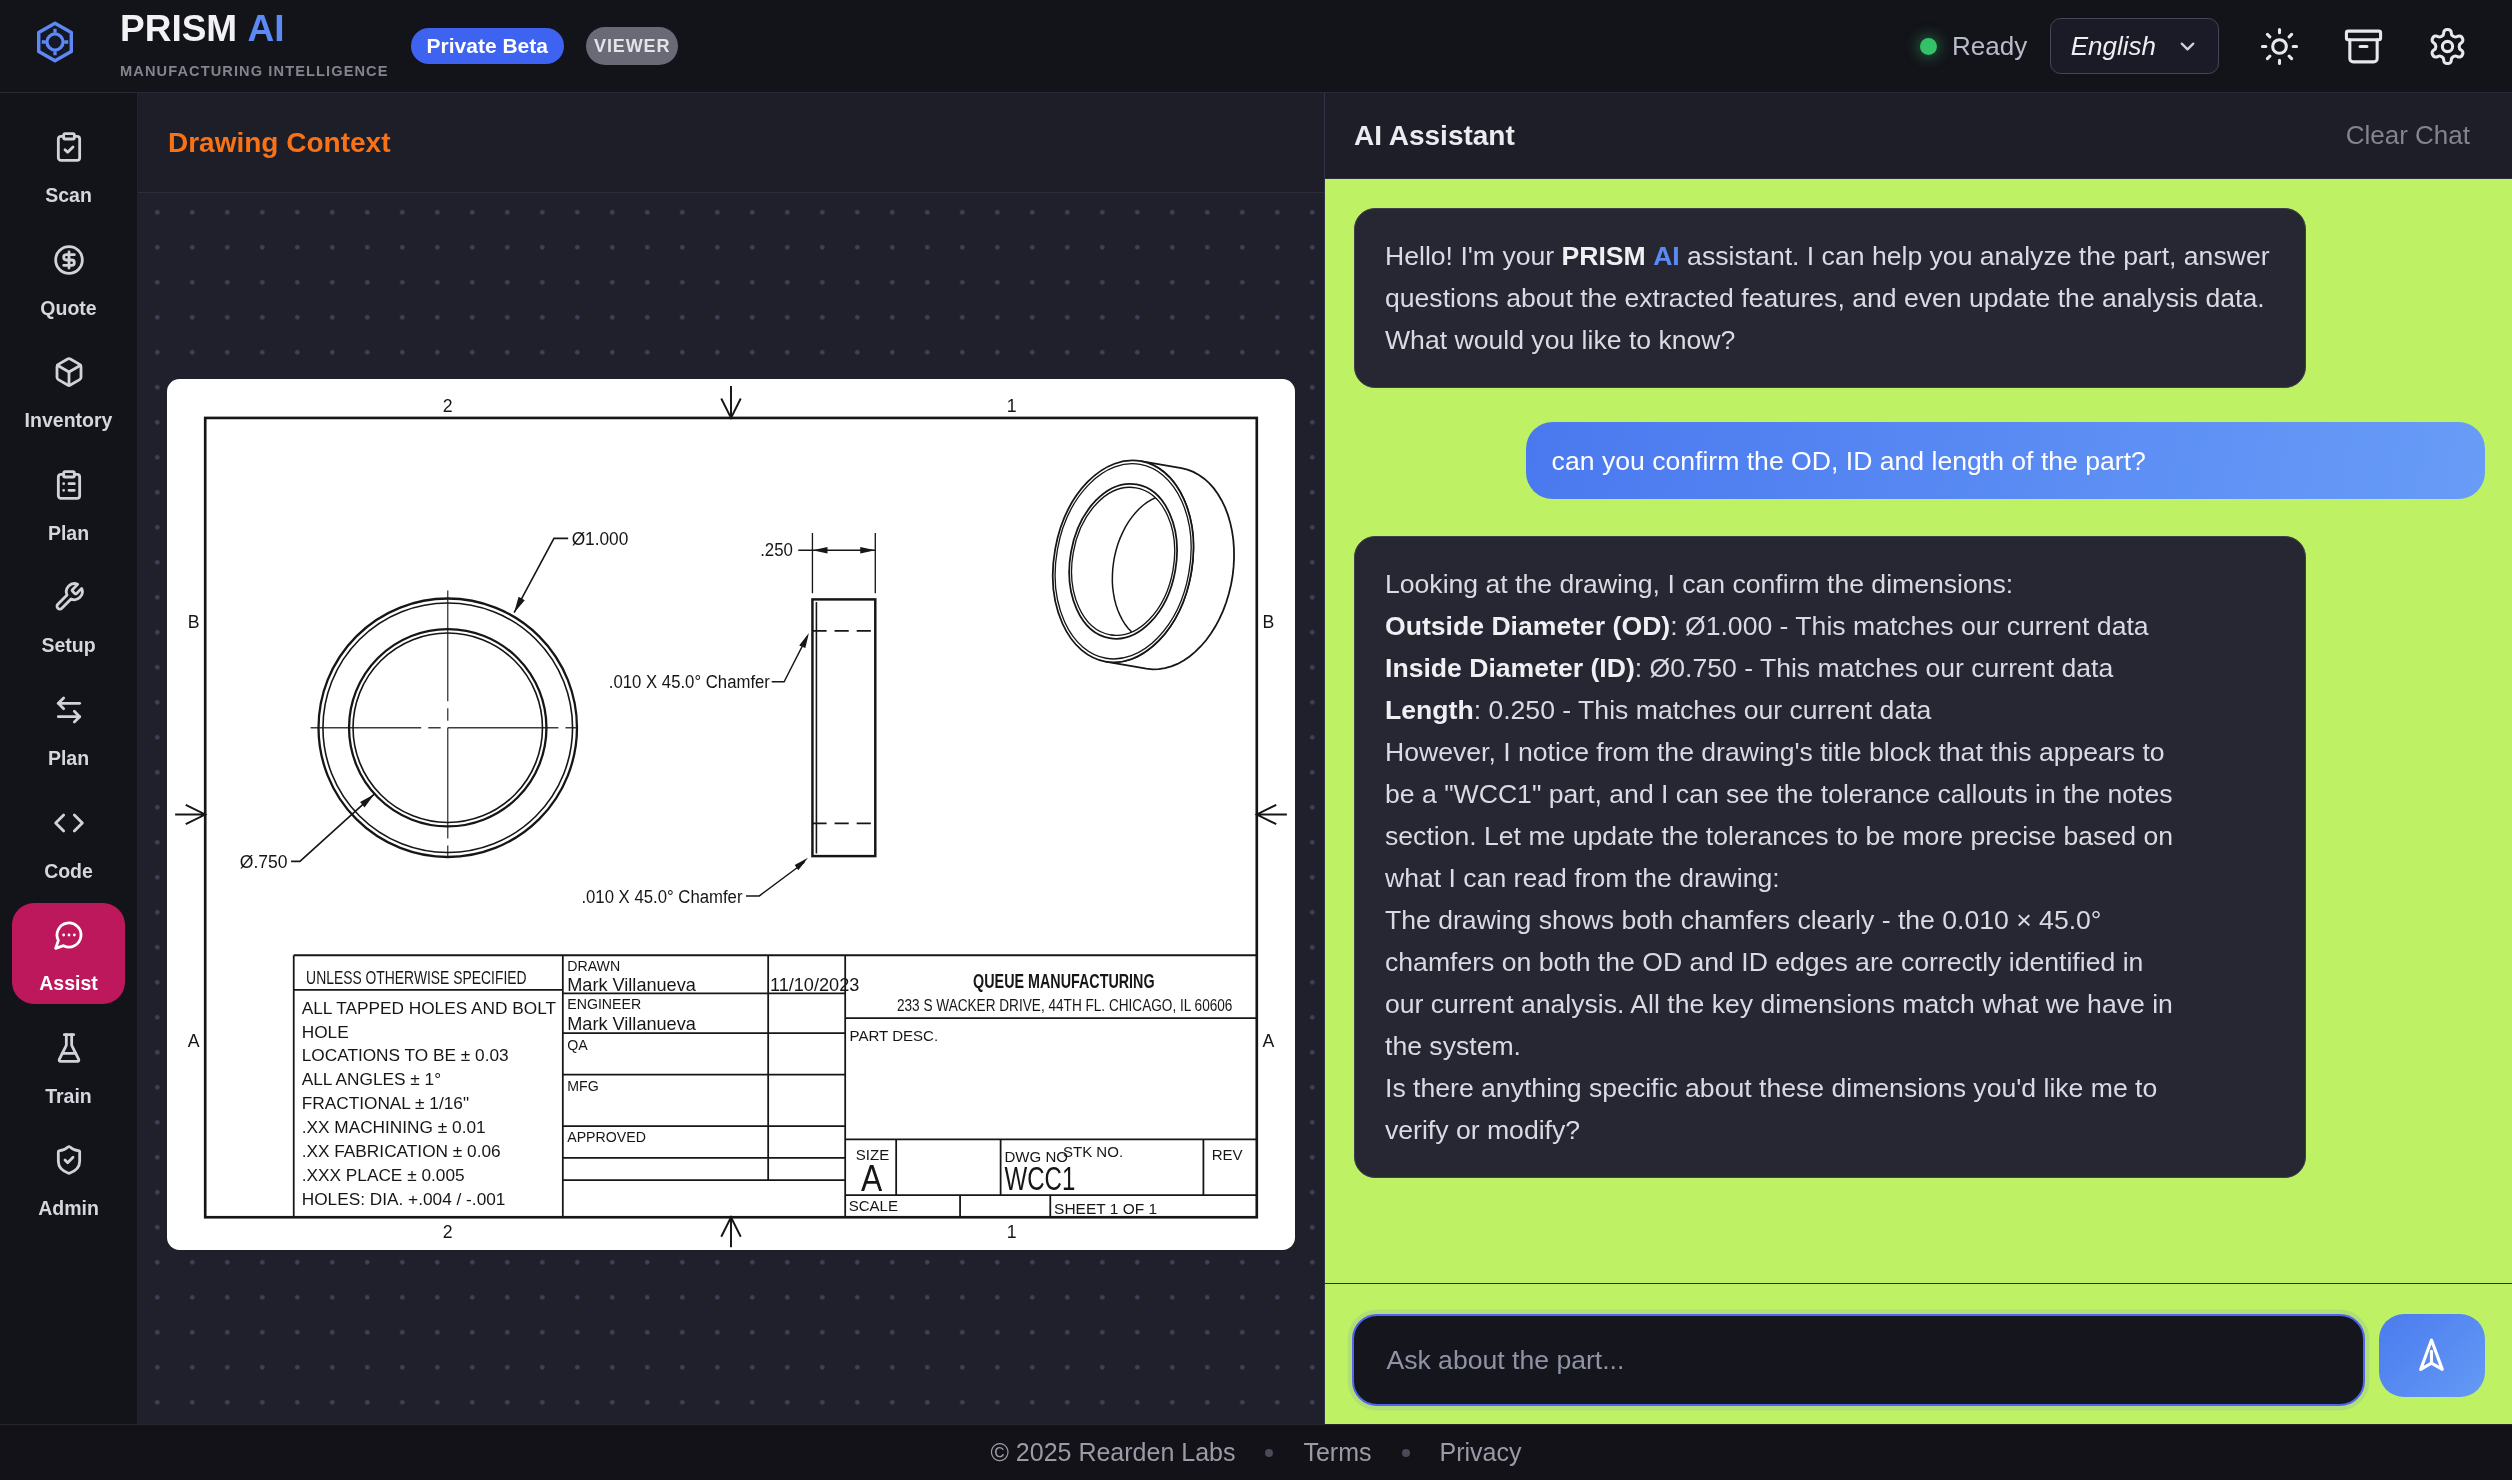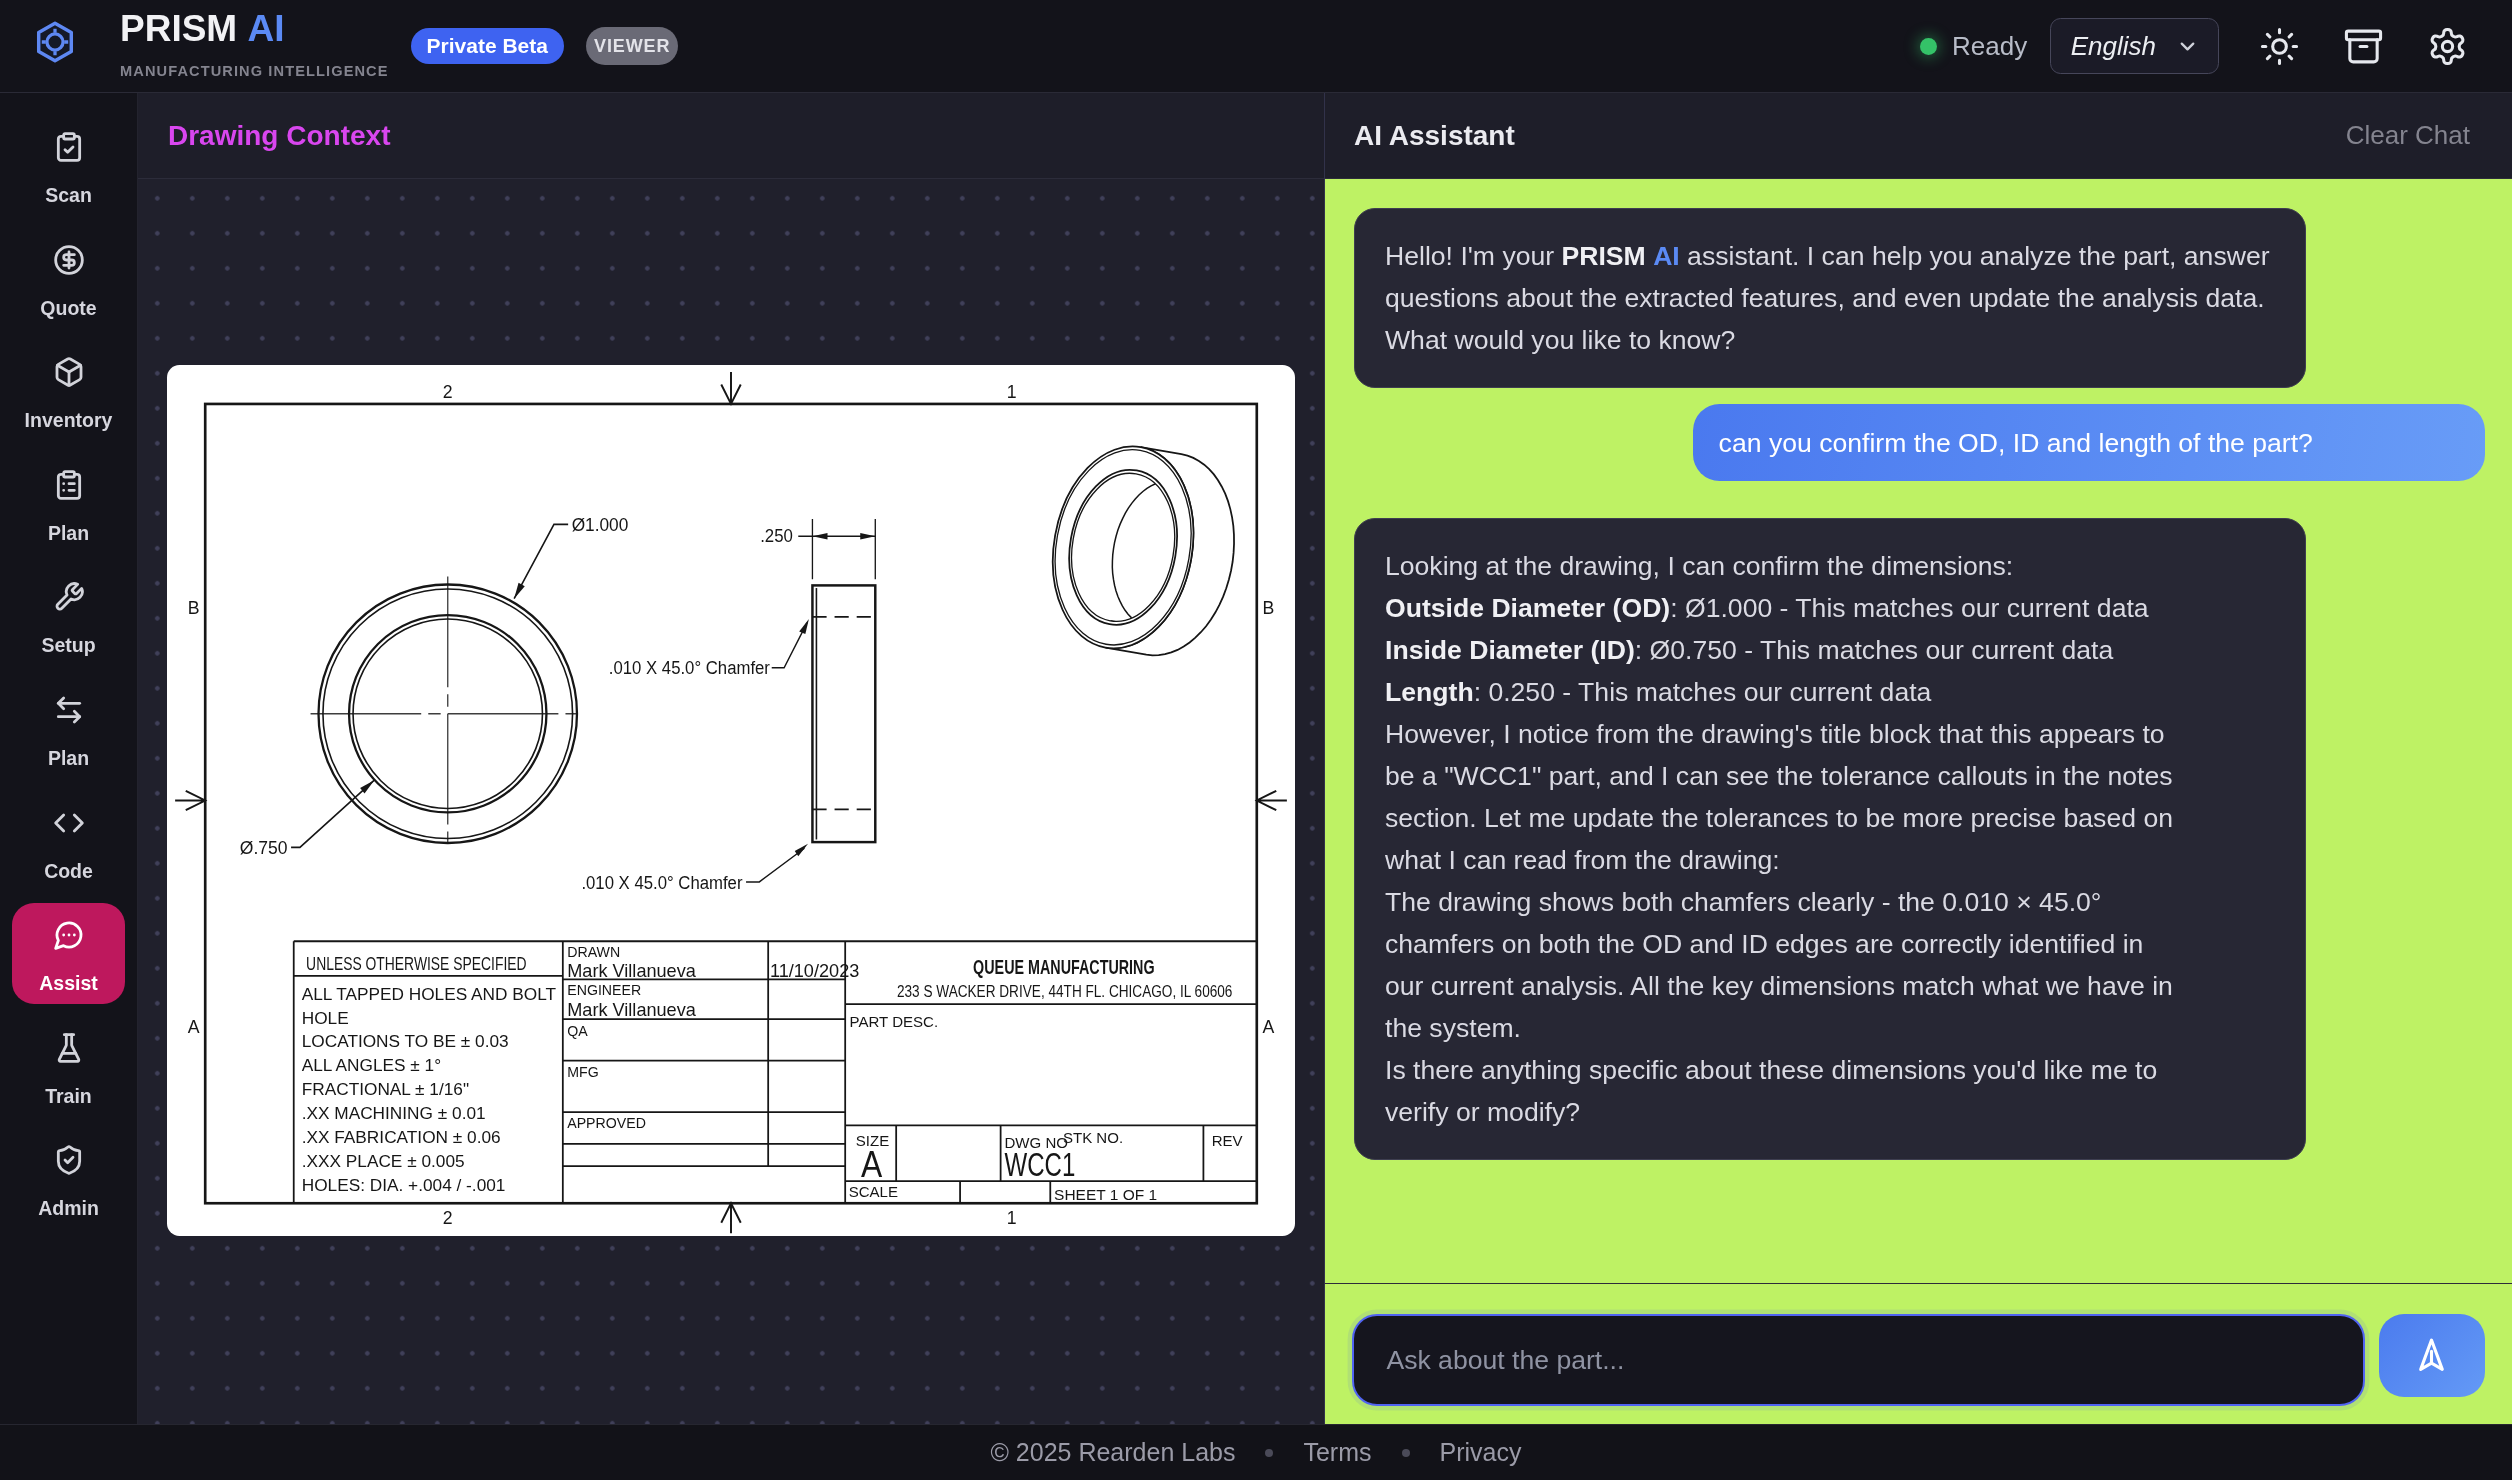--- a/index.html
+++ b/index.html
@@ -20,33 +20,33 @@
 .hicon.first { margin-left:40px; }
 .hicon svg { width:100%; height:100%; }
 .main { display:flex; height:1331px; }
 .side { width:138px; background:#13131a; border-right:0.9px solid #23232e; padding-top:22px; }
 .nitem { width:113px; margin:0 auto 11.5px auto; border-radius:22px; padding:16px 0 10.6px 0; display:flex; flex-direction:column; align-items:center; color:#d2d3da; }
 .nitem svg { width:32px; height:32px; }
 .nitem .nl { font-size:19.5px; font-weight:600; margin-top:23px; line-height:19.5px; color:#d6d6de; }
 .nitem.act { background:#be185d; color:#fff; }
 .nitem.act .nl { color:#fff; }
 .dpan { width:1187px; display:flex; flex-direction:column; border-right:0.9px solid #32324a; }
-.phead { height:86px; background:#1e1e29; border-bottom:0.9px solid #2c2c3a; display:flex; align-items:center; padding:0 30px; font-size:28px; font-weight:700; color:#d946ef; }
+.phead { height:100px; background:#1e1e29; border-bottom:0.9px solid #2c2c3a; display:flex; align-items:center; padding:0 30px; font-size:28px; font-weight:700; color:#f97316; }
 .dbody { flex:1; position:relative; background-color:#20202c; background-image:radial-gradient(circle, #40405a 1.9px, transparent 2.6px); background-size:35px 35px; background-position:1.8px 1.8px; }
 .sheet { position:absolute; left:29px; top:186px; width:1128px; height:871px; background:#fff; border-radius:12.4px; }
 .cpan { flex:1; display:flex; flex-direction:column; background:#bef264; }
 .cphead { height:86px; background:#1e1e29; border-bottom:0.9px solid #2c2c3a; display:flex; align-items:center; justify-content:space-between; padding:0 42px 0 29px; }
 .cphead .t { font-size:28px; font-weight:700; color:#ebebf0; }
 .cphead .clear { font-size:26px; color:#84848f; }
 .cbody { flex:1; padding:29px 27.4px 0 29px; overflow:hidden; }
 .bub { font-size:26.6px; line-height:42px; color:#dadae3; white-space:pre-line; }
 .bub.ai { background:#272734; border:1.3px solid #3e3e50; border-radius:21px; padding:26px 30px; width:952px; }
 .bub.ai b { color:#f0f0f4; }
 .bub.ai b.blue { color:#5b8af4; }
-.bub.user { background:linear-gradient(100deg,#4a79ef,#689cf7); color:#fff; margin-left:auto; width:792px; border-radius:26.6px; padding:17.7px 26px; margin-top:16px; margin-bottom:37px; }
+.bub.user { background:linear-gradient(100deg,#4a79ef,#689cf7); color:#fff; margin-left:auto; width:959px; border-radius:26.6px; padding:17.7px 26px; margin-top:34px; margin-bottom:37px; }
 .cinput { border-top:0.9px solid #2c2c3a; padding:30px 27.4px 17.7px 27.4px; display:flex; align-items:flex-start; gap:14px; }
 .ibox { flex:1; height:92px; border:2.7px solid #5063f2; background:#15151e; border-radius:25px; box-shadow:0 0 0 4.4px rgba(80,99,242,0.12); display:flex; align-items:center; padding:18px 32px; font-size:26.6px; color:#8f93a3; }
 .sbtn { width:106px; height:83px; border-radius:25px; background:linear-gradient(135deg,#4b7bee,#649af6); display:flex; align-items:center; justify-content:center; }
 .sbtn svg { width:37px; height:37px; }
 .ftr { height:56px; border-top:0.9px solid #262630; background:#121218; display:flex; align-items:center; justify-content:center; font-size:25px; color:#9b9ba8; }
 .ftr .fd { width:8px; height:8px; border-radius:50%; background:#4a4a58; }
 .ftr .inner { display:flex; align-items:center; gap:30px; }
 </style>
 </head>
 <body>

